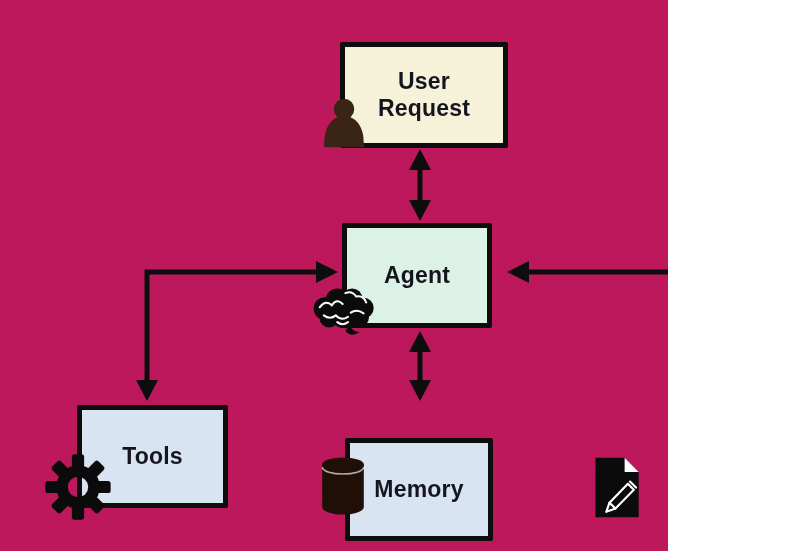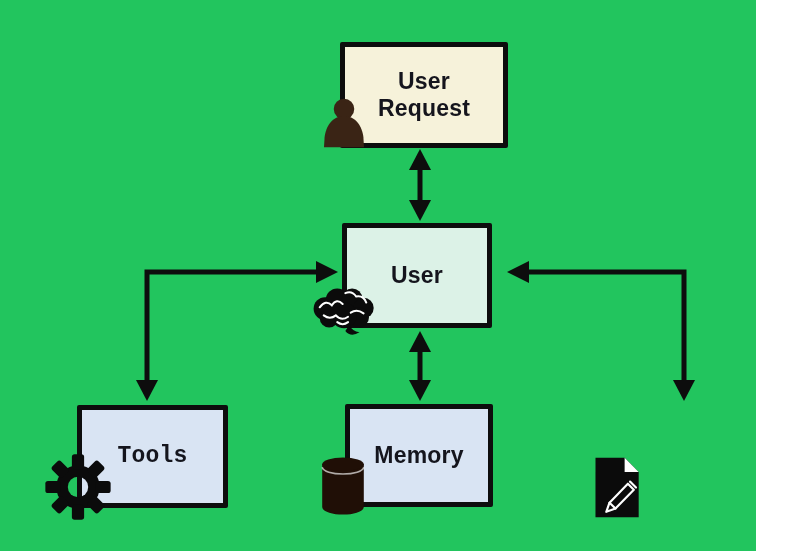--- a/index.html
+++ b/index.html
@@ -2,22 +2,22 @@
 <html><head>
 <meta charset="utf-8">
 <style>
   html,body{margin:0;padding:0;}
   body{
     font-family:"Liberation Sans","DejaVu Sans",sans-serif;
     background:#ffffff;
   }
   .canvas{
     position:relative;
-    width:756px;height:551px;
-    background:#22c55e;
+    width:668px;height:551px;
+    background:#be185d;
     overflow:hidden;
   }
   .edges{
     position:absolute;left:0;top:0;width:800px;height:551px;
     z-index:1;pointer-events:none;
   }
   .node{
     position:absolute;
     border:5px solid #0d0d0d;
     border-radius:2px;
@@ -36,21 +36,21 @@
   }
   .icon{
     position:absolute;
     z-index:3;
     display:block;
   }
   .icon svg{display:block;width:100%;height:100%;}
   
   .n-user     {left:340px;top:42px;  width:168px;height:106px;}
   .n-agent    {left:342px;top:223px; width:150px;height:105px;}
-  .n-tools    {left:77px; top:405px; width:151px;height:103px;font-family:Liberation Mono, monospace;}
+  .n-tools    {left:77px; top:405px; width:151px;height:103px;}
   .n-memory   {left:345px;top:404px; width:148px;height:103px;}
   .n-planning {left:610px;top:404px; width:152px;height:104px;}
   
   .i-person   {left:317px;top:95px; width:54px;height:55px;}
   .i-brain    {left:309px;top:283px;width:70px;height:54px;}
   .i-gear     {left:44px; top:452px;width:68px;height:70px;}
   .i-database {left:317px;top:454px;width:52px;height:64px;}
   .i-doc      {left:589px;top:453px;width:54px;height:68px;}
 </style>
 </head>
@@ -79,28 +79,28 @@
       <polygon points="507,272 529,261 529,283" stroke="none"></polygon>
       <polygon points="684,401 673,380 695,380" stroke="none"></polygon>
     </g>
   </svg>
 
   <div class="node n-user" style="background: rgb(246, 242, 218);">
     <span class="label">User Request</span>
   </div>
 
   <div class="node n-agent" style="background: rgb(220, 242, 231);">
-    <span class="label">User</span>
+    <span class="label">Agent</span>
   </div>
 
   <div class="node n-tools" style="background: rgb(217, 228, 243);">
     <span class="label">Tools</span>
   </div>
 
-  <div class="node n-memory" style="background: rgb(217, 228, 243);">
+  <div class="node n-memory" style="background: rgb(217, 228, 243); margin-top: 34px;">
     <span class="label">Memory</span>
   </div>
 
 
   <span class="icon i-person" style="color: rgb(58, 36, 21);">
     <svg viewBox="0 0 100 100">
       <g fill="currentColor">
         <circle cx="50" cy="25" r="19"></circle>
         <path d="M50 38 C 29 38 16 57 14 78 L13 96 L87 96 L86 78 C 84 57 71 38 50 38 Z"></path>
       </g>

